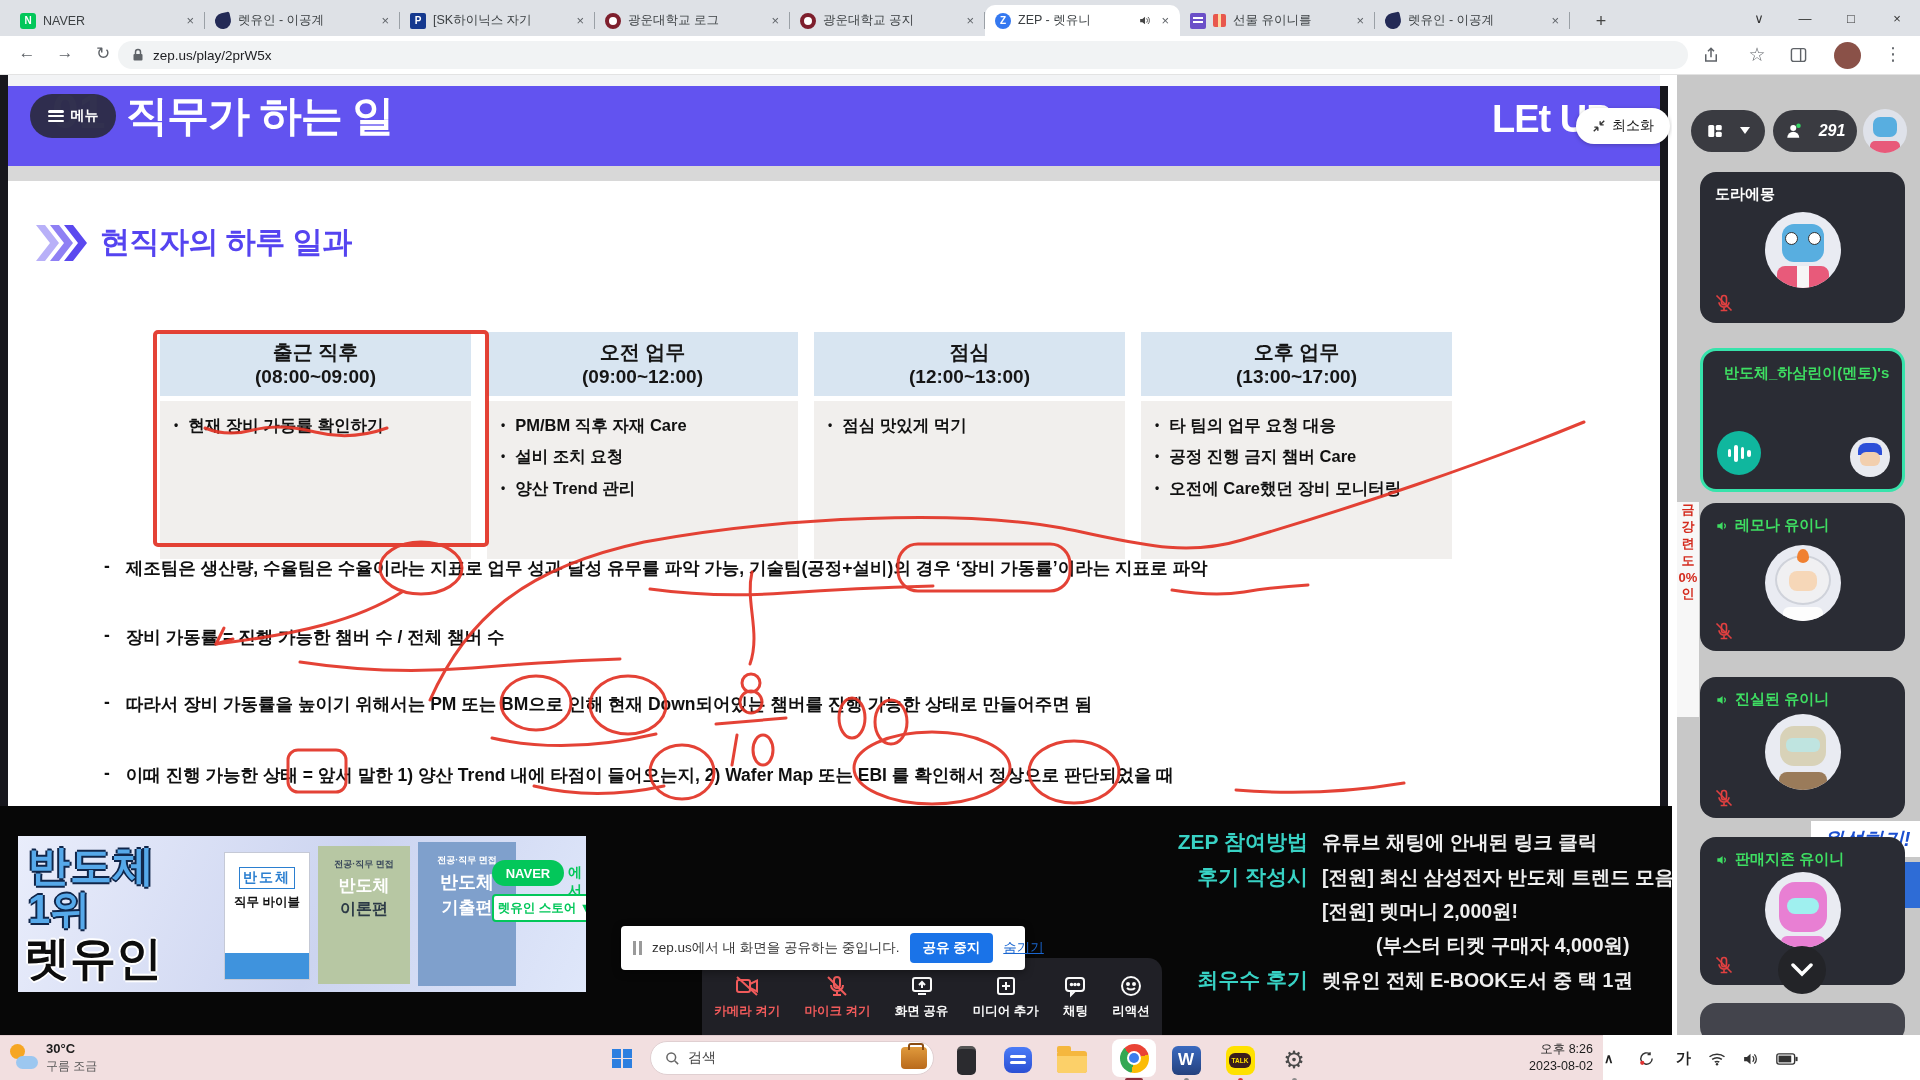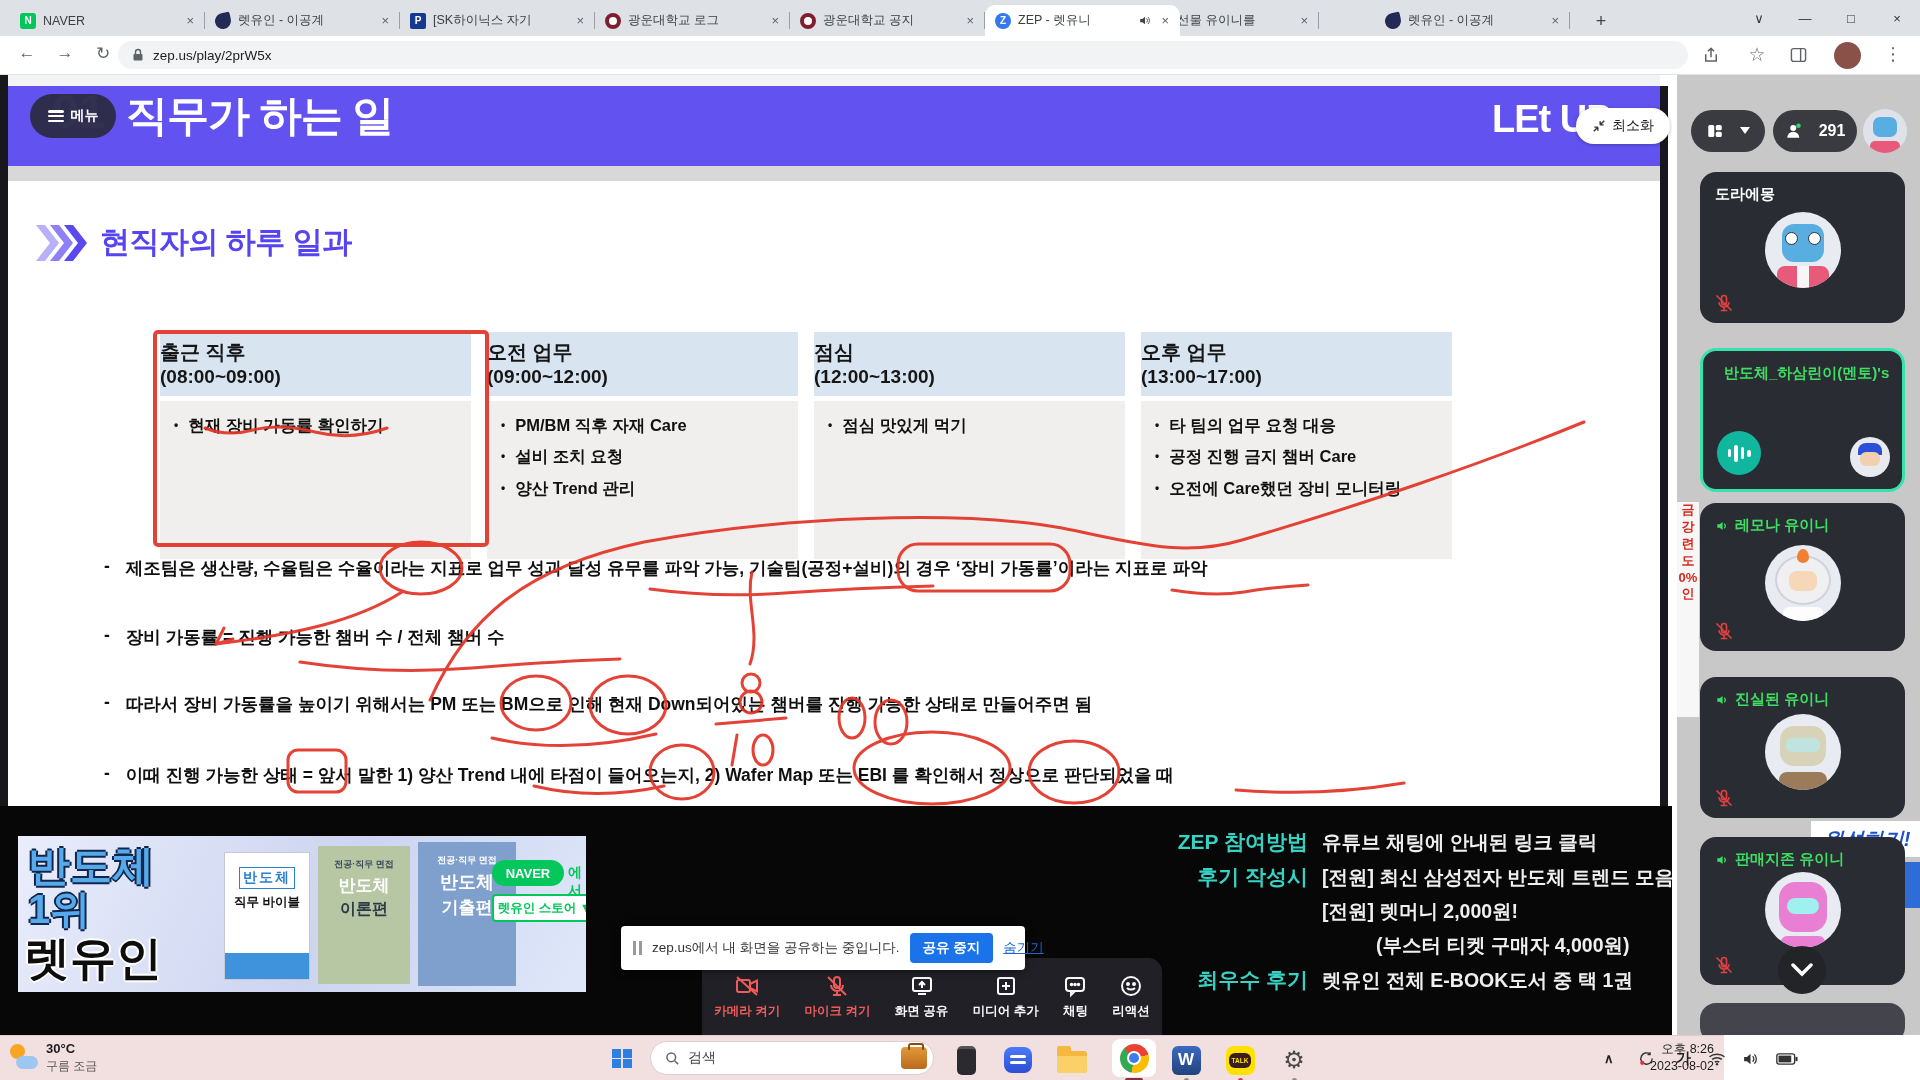--- a/index.html
+++ b/index.html
@@ -43,21 +43,21 @@
   .menu-pill span{color:#fff;font-weight:bold;font-size:14px;}
   .ztitle{position:absolute;left:126px;top:16px;font-size:42px;font-weight:800;color:#fff;letter-spacing:-1px;z-index:1;}
   .zlogo{position:absolute;left:1492px;top:26px;font-size:38px;font-weight:800;color:#fff;letter-spacing:-1px;z-index:1;}
   .minpill{position:absolute;left:1576px;top:36px;width:94px;height:36px;border-radius:18px;background:#fff;display:flex;align-items:center;justify-content:center;gap:6px;z-index:3;box-shadow:0 1px 4px rgba(0,0,0,.25);}
   .minpill span{font-size:14px;color:#222;font-weight:normal;}
   .graybar{position:absolute;left:8px;top:94px;width:1652px;height:15px;background:#d8d8d8;}
   .slide{position:absolute;left:8px;top:109px;width:1652px;height:625px;background:#fff;}
   .sec-head{position:absolute;left:36px;top:150px;display:flex;align-items:center;gap:12px;}
   .sec-head h1{margin:0;font-size:30px;font-weight:800;color:#5544f0;letter-spacing:-0.5px;}
   .tcol{position:absolute;top:260px;width:311px;}
-  .tcol .hd{background:#d8e5f1;padding:7px 0 8px;font-weight:800;color:#161616;}
+  .tcol .hd{background:#d8e5f1;text-align:center;padding:7px 0 8px;font-weight:800;color:#161616;}
   .tcol .hd .t1{font-size:20px;}
   .tcol .hd .t2{font-size:19px;}
   .tcol .bd{margin-top:5px;background:#f1efed;height:158px;padding:13px 8px 0 14px;box-sizing:border-box;}
   .titem{display:flex;gap:10px;margin-bottom:9px;font-size:16.5px;font-weight:700;color:#111;line-height:1.35;}
   .titem .mk{font-size:12px;padding-top:3px;}
   .bull{position:absolute;left:104px;display:flex;gap:16px;font-size:17.5px;font-weight:700;color:#101010;white-space:nowrap;}
   .anno{position:absolute;left:0;top:0;width:1672px;height:963px;pointer-events:none;z-index:5;}
   
   .band{position:absolute;left:0;top:734px;width:1672px;height:229px;background:#070707;}
   .banner{position:absolute;left:18px;top:764px;width:568px;height:156px;background:linear-gradient(115deg,#e9edfb 0%,#ccd4f0 55%,#dfe7fa 100%);overflow:hidden;}
@@ -94,21 +94,21 @@
   .hidelink{color:#1a66d0;text-decoration:underline;font-size:13.5px;white-space:nowrap;}
   .zbar{position:absolute;left:702px;top:886px;width:460px;height:77px;background:rgba(33,33,40,.96);border-radius:14px 14px 0 0;display:flex;justify-content:space-around;align-items:center;z-index:11;}
   .zbtn{display:flex;flex-direction:column;align-items:center;gap:5px;color:#fafafa;}
   .zbtn.red{color:#f15b5b;}
   .zbtn span{font-size:12.5px;font-weight:700;}
   
   .sidebar{position:absolute;left:1672px;top:72px;width:248px;height:963px;background:#c8c8c8;border-left:5px solid #fff;box-sizing:border-box;overflow:hidden;}
   .frag-left{position:absolute;left:0;top:430px;width:22px;height:215px;background:#f7f7f7;color:#d42b1e;font-size:13px;font-weight:900;word-break:break-all;line-height:1.3;text-align:center;z-index:1;}
   .frag-right{position:absolute;left:134px;top:749px;width:112px;height:36px;background:#fff;color:#1b4fd0;font-style:italic;font-weight:900;font-size:20px;display:flex;align-items:center;justify-content:center;z-index:1;}
   .frag-blue{position:absolute;left:204px;top:790px;width:42px;height:46px;background:#2e6cd6;z-index:1;}
-  .sb-pill{position:absolute;top:38px;height:42px;border-radius:21px;background:#3a3b41;display:flex;align-items:center;justify-content:center;gap:16px;z-index:2;color:#fff;}
+  .sb-pill{position:absolute;top:38px;height:42px;border-radius:21px;background:#3a3b41;display:flex;align-items:center;justify-content:center;gap:16px;z-index:2;color:#fff;font-style:italic;}
   .sb-count{font-size:16px;font-weight:800;color:#fff;}
   .sb-avatar{position:absolute;left:186px;top:37px;width:44px;height:44px;border-radius:50%;background:#dfe2ea;z-index:2;overflow:hidden;}
   .tile{position:absolute;left:23px;width:205px;background:#2a2c34;border-radius:16px;z-index:2;box-sizing:border-box;}
   .tile .nm{position:absolute;left:15px;top:13px;font-size:15px;font-weight:800;color:#fff;display:flex;align-items:center;gap:6px;max-width:175px;white-space:nowrap;overflow:hidden;}
   .tile .nm.green{color:#3ede62;}
   .tile.speaking{border:3px solid #37e3ab;}
   .pav{position:absolute;left:50%;transform:translateX(-50%);width:76px;height:76px;border-radius:50%;background:#e9ebf2;overflow:hidden;}
   .micoff{position:absolute;left:14px;bottom:10px;}
   .voice{position:absolute;left:14px;bottom:14px;width:44px;height:44px;border-radius:50%;background:#10b79e;display:flex;align-items:center;justify-content:center;gap:3px;}
   .voice i{width:3.5px;background:#fff;border-radius:2px;}
@@ -130,21 +130,21 @@
   .jins .visor{position:absolute;top:24px;left:50%;transform:translateX(-50%);width:34px;height:14px;background:#bfe4e0;border-radius:6px;}
   .jins .body{position:absolute;left:50%;transform:translateX(-50%);bottom:0;width:48px;height:18px;background:#9a7b5a;border-radius:8px 8px 0 0;}
   .panm .head{top:10px;width:48px;height:50px;background:#e87fd3;border-radius:16px;}
   .panm .visor{position:absolute;top:26px;left:50%;transform:translateX(-50%);width:32px;height:16px;background:#9ff0ef;border-radius:8px;}
   .panm .body{position:absolute;left:50%;transform:translateX(-50%);bottom:0;width:44px;height:12px;background:#e87fd3;border-radius:6px 6px 0 0;}
   .mini-head{position:absolute;left:50%;transform:translateX(-50%);top:6px;width:24px;height:12px;background:#2c4fd8;border-radius:8px 8px 0 0;}
   .mini-face{position:absolute;left:50%;transform:translateX(-50%);top:15px;width:20px;height:14px;background:#f2cfae;border-radius:6px;}
   .av-head-s{position:absolute;left:50%;transform:translateX(-50%);top:8px;width:24px;height:20px;background:#58aee0;border-radius:7px;}
   .av-body-s{position:absolute;left:50%;transform:translateX(-50%);bottom:0;width:30px;height:12px;background:#e85a7a;border-radius:5px 5px 0 0;}
   
-  .taskbar{position:absolute;left:0;top:1035px;width:1724px;height:45px;background:#f2dfe0;border-top:1px solid #e2cccf;}
+  .taskbar{position:absolute;left:0;top:1035px;width:1603px;height:45px;background:#f2dfe0;border-top:1px solid #e2cccf;}
   .wicon{position:absolute;left:10px;top:8px;width:30px;height:28px;}
   .wicon .sun{position:absolute;left:0;top:0;width:15px;height:15px;border-radius:50%;background:#f6a623;}
   .wicon .cloud{position:absolute;left:6px;top:12px;width:22px;height:13px;border-radius:7px;background:#9cc7f0;}
   .wtemp{position:absolute;left:46px;top:5px;font-size:13px;color:#1c1c1c;font-weight:700;}
   .wdesc{position:absolute;left:46px;top:22px;font-size:12px;color:#555;}
   .winlogo{position:absolute;left:612px;top:13px;width:19px;height:19px;display:grid;grid-template-columns:9px 9px;grid-gap:1.5px;}
   .winlogo i{background:#2d7fe0;}
   .tsearch{position:absolute;left:650px;top:5px;width:284px;height:34px;background:#fff;border:1px solid #e0cfd1;border-radius:17px;display:flex;align-items:center;gap:8px;padding:0 6px 0 14px;box-sizing:border-box;}
   .tsearch span{flex:1;font-size:14px;color:#444;}
   .brief{width:26px;height:22px;background:linear-gradient(#e09a3c,#b96a1c);border-radius:4px;position:relative;}
@@ -208,21 +208,21 @@
     </div>
     <div class="tab active" style="left:985px">
       <span class="fav fav-zep">Z</span>
       <span class="ttl">ZEP - 렛유니</span>
       <svg width="13" height="13" viewBox="0 0 24 24">
           <path d="M4 9 v6 h4 l5 4 V5 L8 9 z" fill="#444"></path>
           <path d="M16 8 a6 6 0 0 1 0 8 M18.5 5.5 a9.5 9.5 0 0 1 0 13" stroke="#444" stroke-width="1.6" fill="none"></path>
         </svg>
       <span class="tclose">×</span>
     </div>
-    <div class="tab" style="left:1124px">
+    <div class="tab" style="left:1180px">
       <span class="fav fav-form">
           <i></i>
         </span>
       <span class="fav-gift"></span>
       <span class="ttl">선물 유이니를</span>
       <span class="tclose">×</span>
         <i class="sep"></i>
     </div>
     <div class="tab" style="left:1375px">
       <span class="fav fav-letu"></span>

